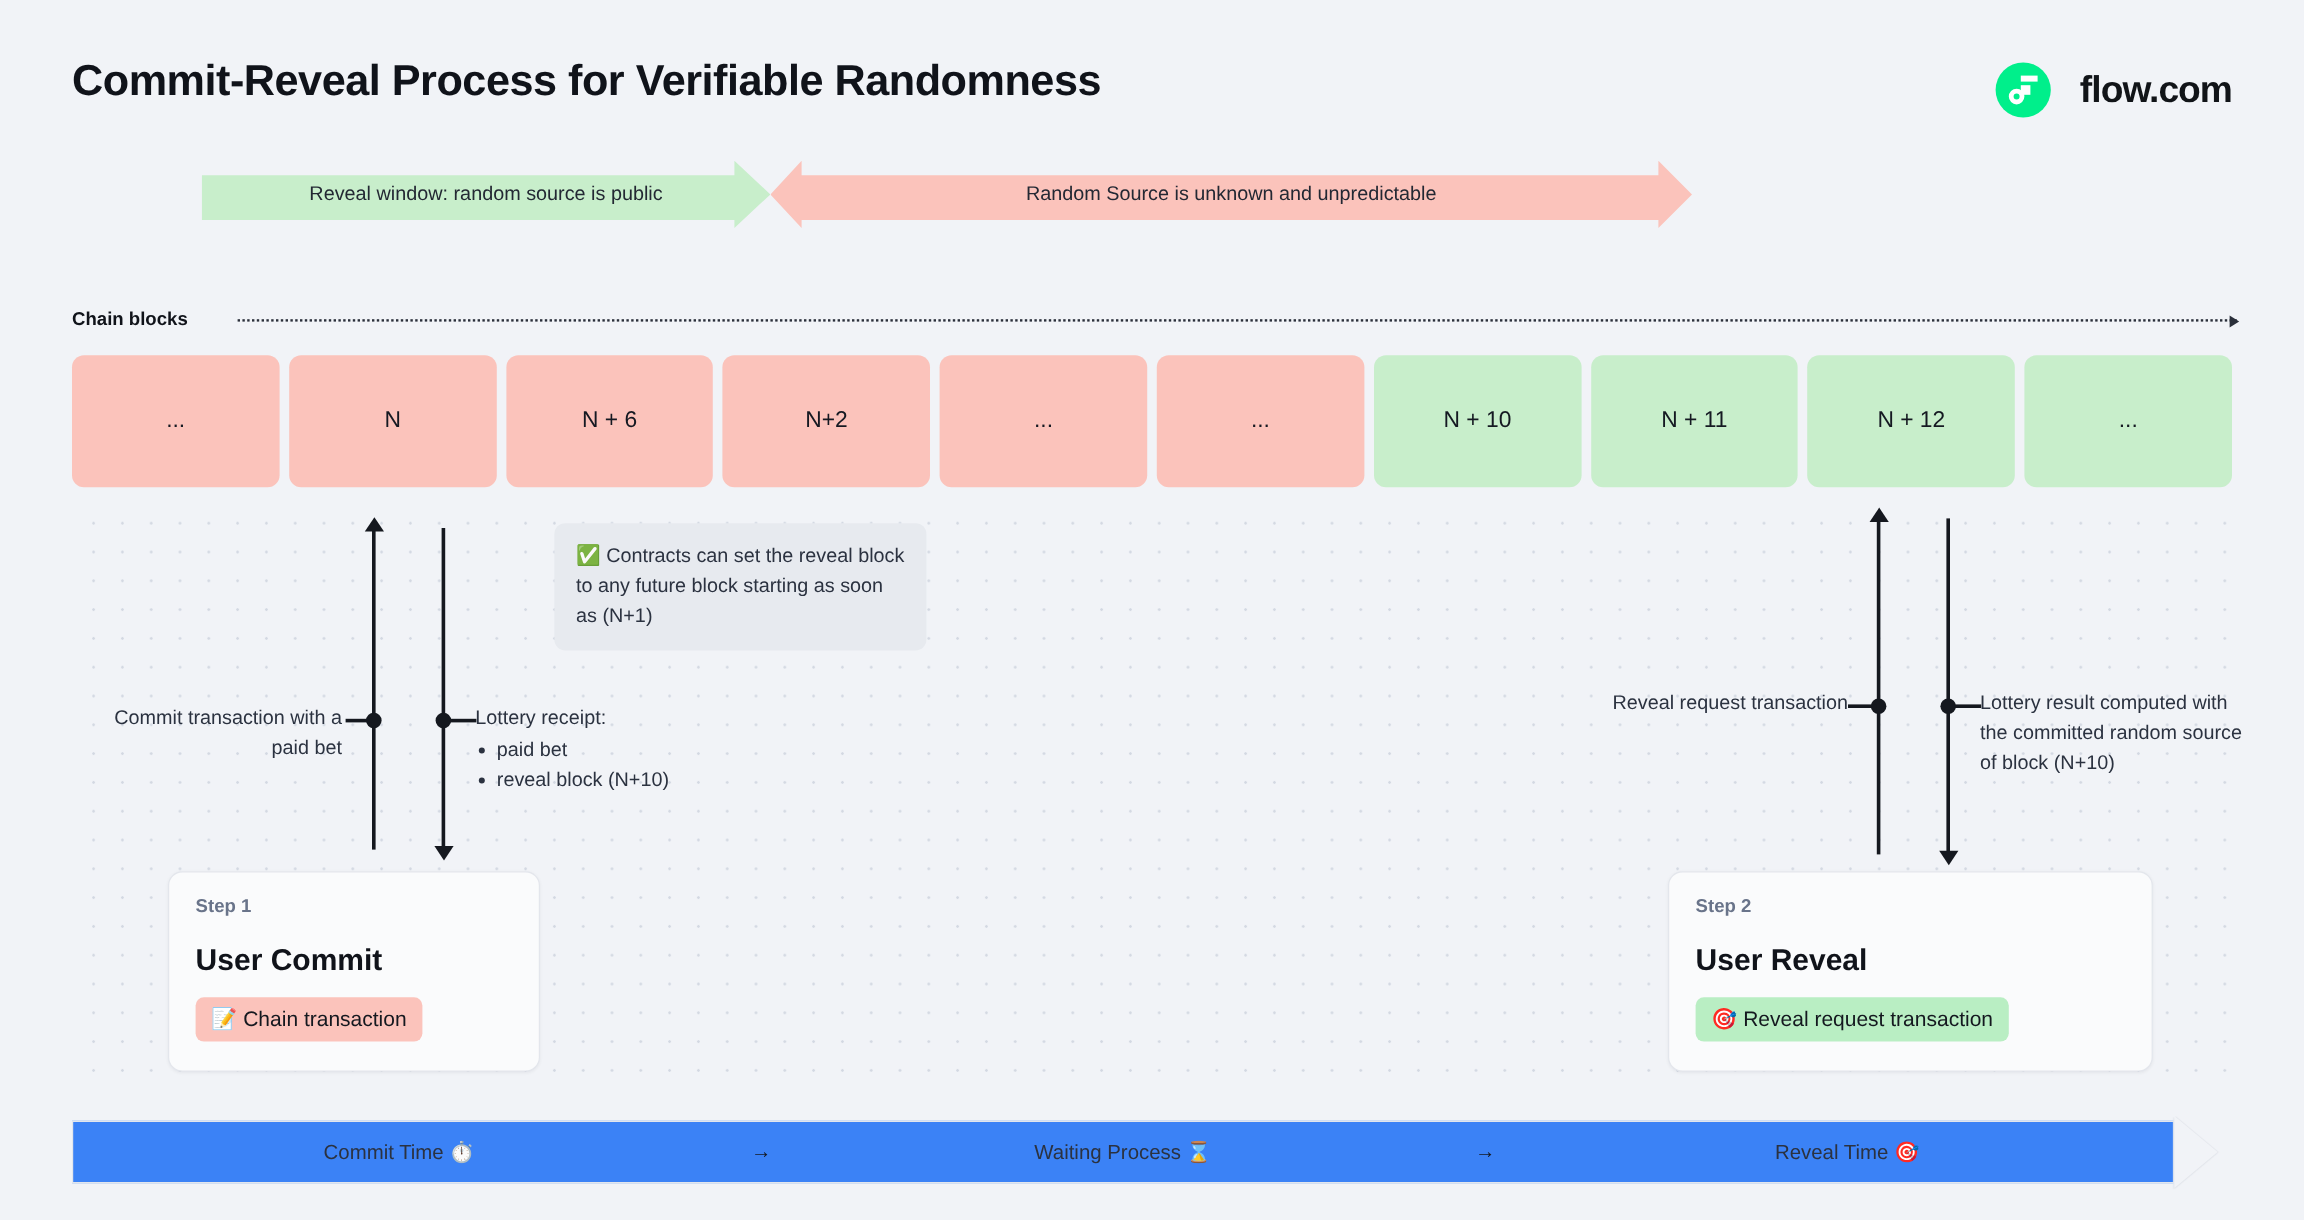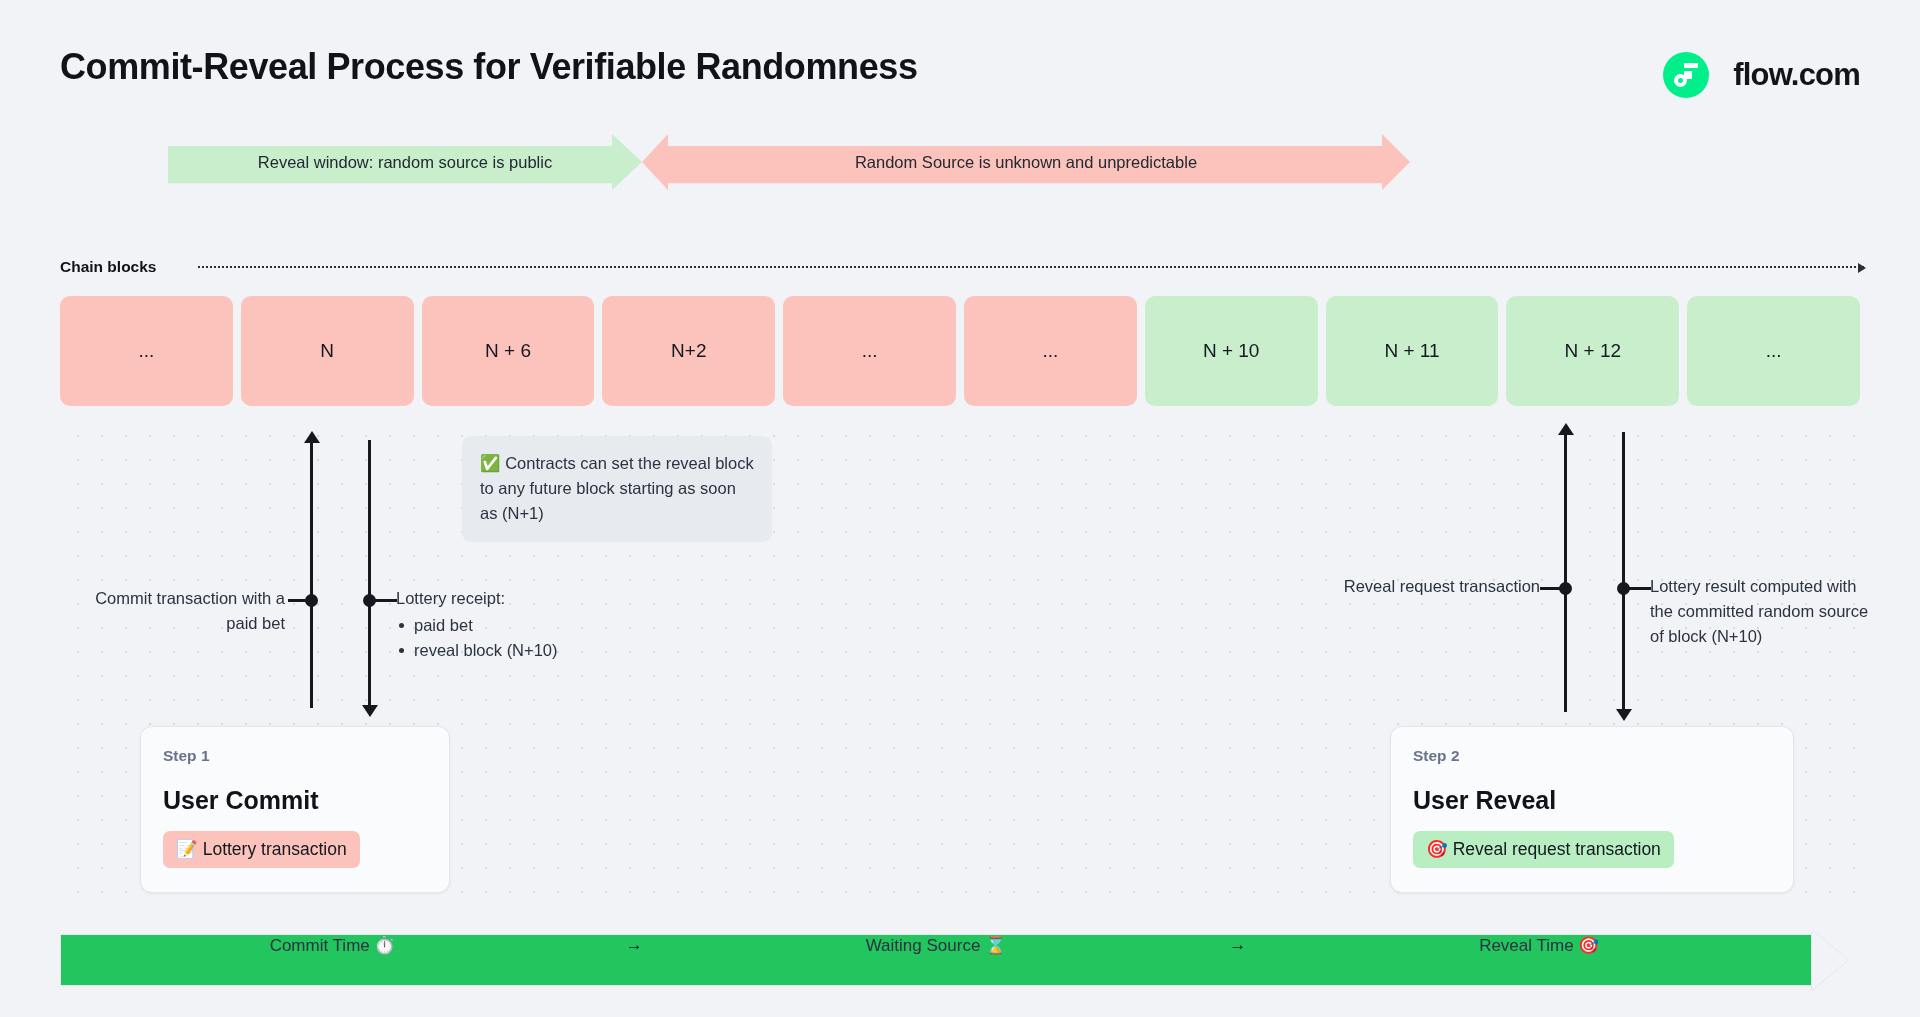--- a/index.html
+++ b/index.html
@@ -120,22 +120,22 @@
   .pill {
     display: inline-block; margin-top: 16px; border-radius: 7px;
     padding: 8px 13px; font-size: 17.5px; color: #14181f; white-space: nowrap;
   }
   .pill.pink  { background: #fbc3bb; }
   .pill.green { background: #b9eec3; }
 
   
   .timeline {
     position: absolute; left: 60px; top: 934px; width: 1752px; height: 52px;
-    background: #22c55e; border: 1px solid #e3e6ec;
-    display: flex; 
+    background: #3b82f6; border: 1px solid #e3e6ec;
+    display: flex; align-items: center;
   }
   .timeline .seg { flex: 1; text-align: center; font-size: 17px; color: #2b3240; }
   .timeline .sep { width: 60px; text-align: center; font-size: 17px; color: #15181f; }
   .tl-head {
     position: absolute; left: 1812px; top: 930px;
     width: 0; height: 0;
     border-left: 36px solid #f1f3f7;
     border-top: 30px solid transparent; border-bottom: 30px solid transparent;
     filter: drop-shadow(1px 0 0 #e3e6ec) drop-shadow(-1px 1px 0 #e3e6ec);
   }
@@ -225,41 +225,41 @@
 
   <div class="side-label" style="left:1650px; top:574px; width:225px;">
     <span>Lottery result computed with the committed random source of block (N+10)</span>
   </div>
 
   <div class="card" style="left:140px; top:726px;">
     <div class="card-step">Step 1</div>
     <div class="card-title">User Commit</div>
     <div class="pill pink">
       <span>📝</span>
-      <span>Lottery transaction</span>
+      <span>Chain transaction</span>
     </div>
   </div>
 
   <div class="card" style="left:1390px; top:726px; width:404px;">
     <div class="card-step">Step 2</div>
     <div class="card-title">User Reveal</div>
     <div class="pill green">
       <span>🎯</span>
       <span>Reveal request transaction</span>
     </div>
   </div>
 
   <div class="timeline">
     <div class="seg">
       <span>Commit Time</span>
       <span>⏱️</span>
     </div>
     <div class="sep">→</div>
     <div class="seg">
-      <span>Waiting Source</span>
+      <span>Waiting Process</span>
       <span>⌛</span>
     </div>
     <div class="sep">→</div>
     <div class="seg">
       <span>Reveal Time</span>
       <span>🎯</span>
     </div>
   </div>
   <div class="tl-head"></div>
 

